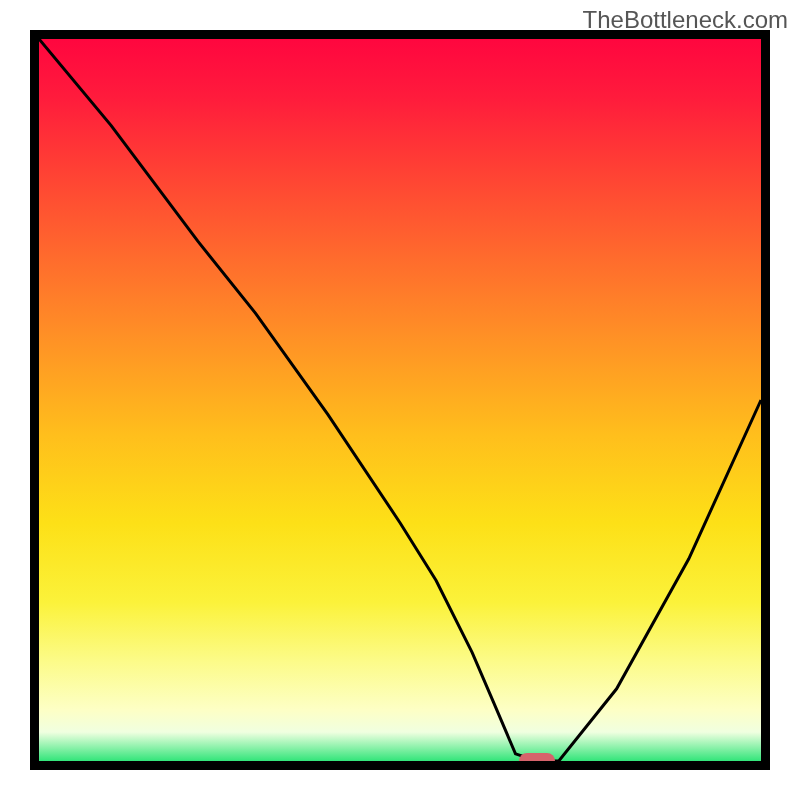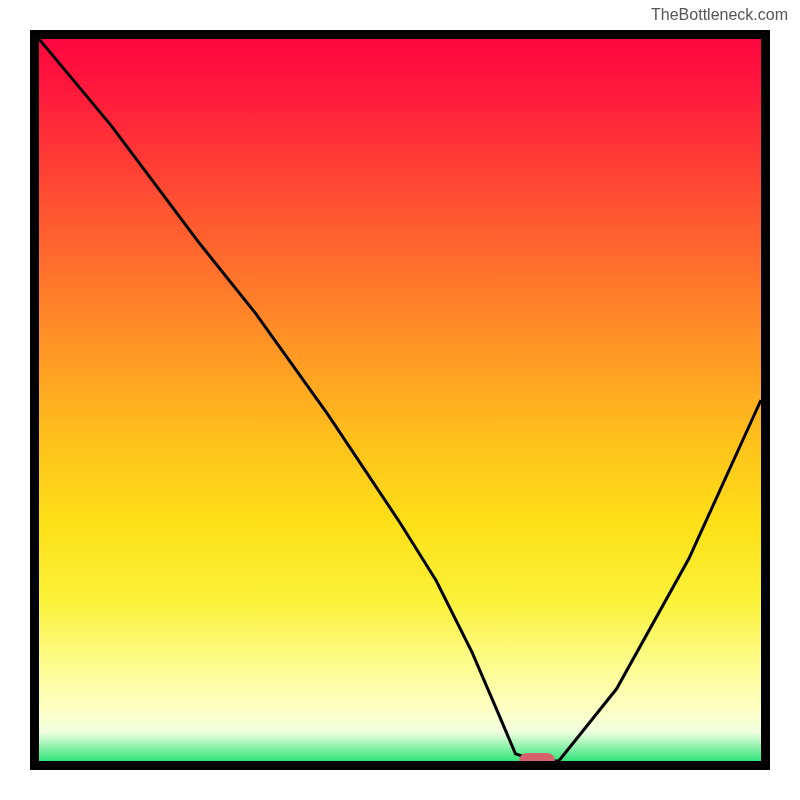--- a/index.html
+++ b/index.html
@@ -8,21 +8,21 @@
     height: 800px;
     background: #fff;
     position: relative;
     overflow: hidden;
   }
   .watermark {
     position: absolute;
     top: 6px;
     right: 12px;
     font-family: Arial, sans-serif;
-    font-size: 16px;
+    font-size: 24px;
     color: #555;
     z-index: 10;
   }
   .frame {
     position: absolute;
     left: 30px;
     top: 30px;
     width: 740px;
     height: 740px;
     border: 9px solid #000;

